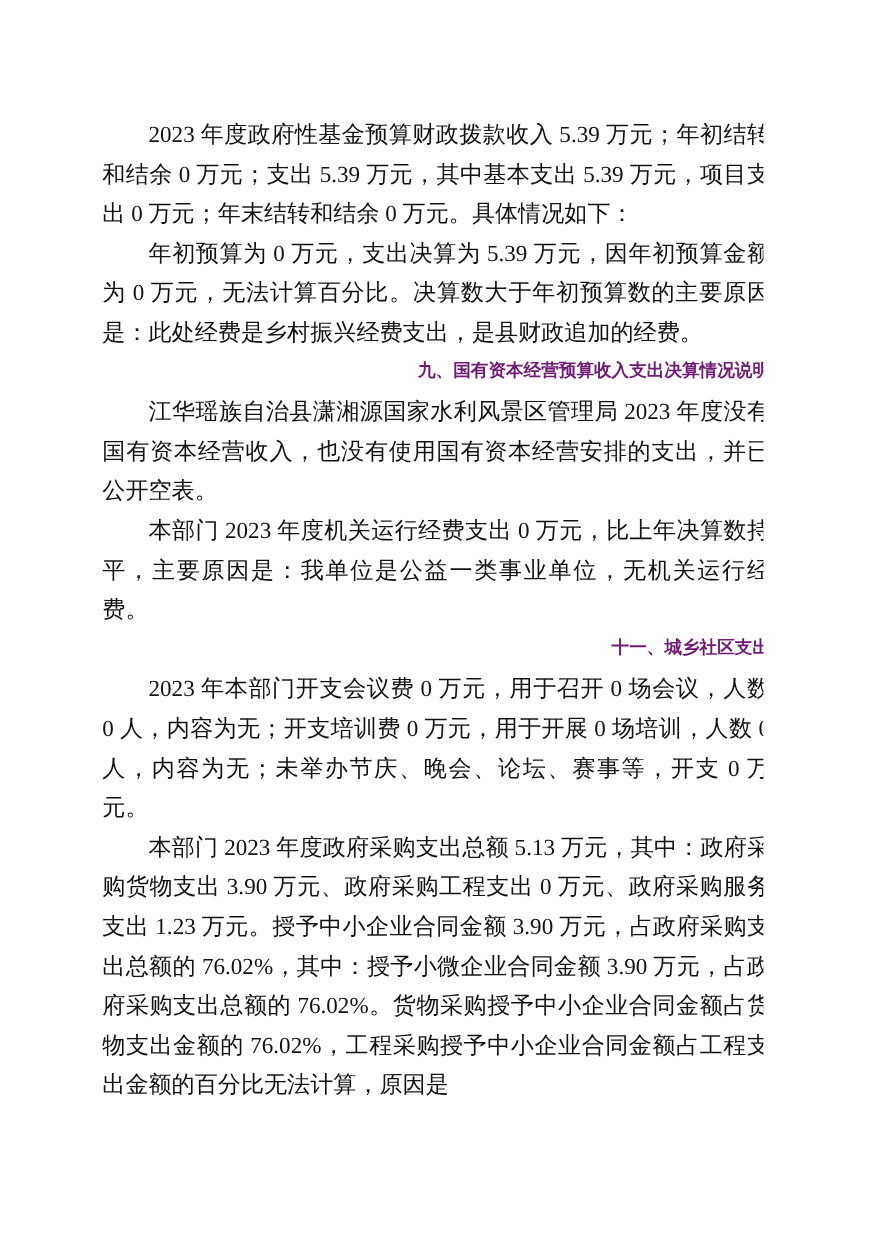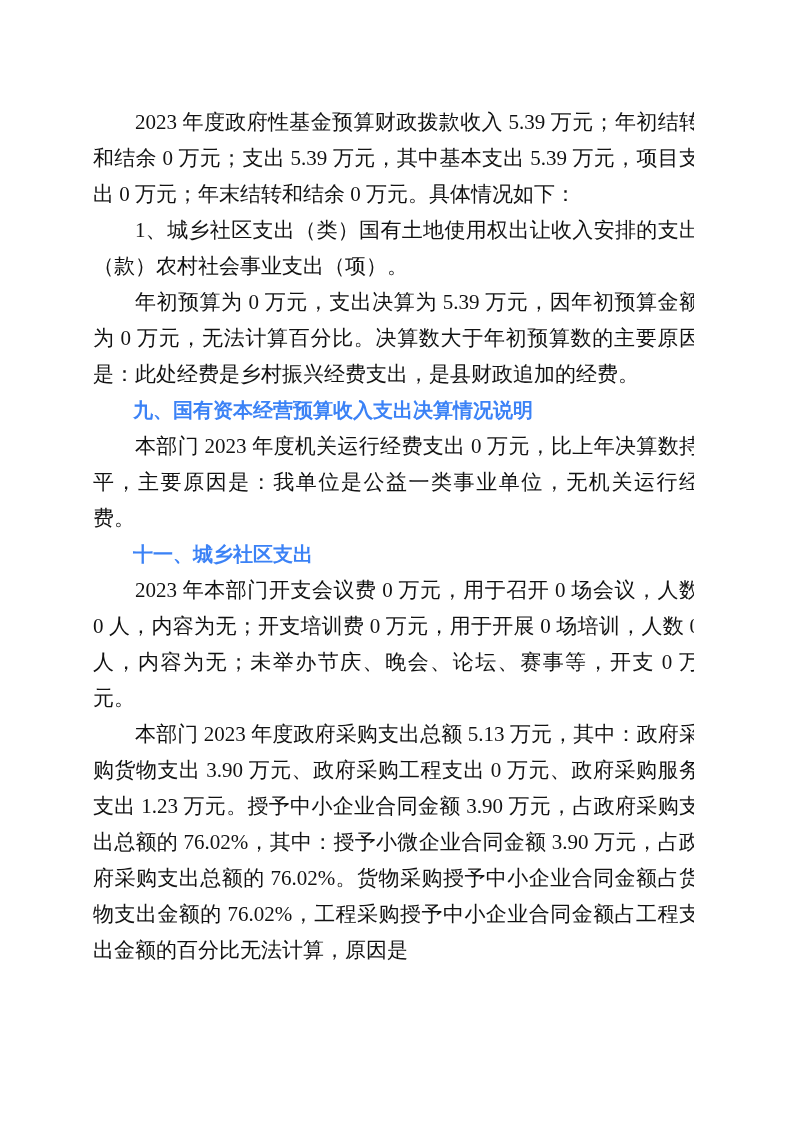--- a/index.html
+++ b/index.html
@@ -32,35 +32,35 @@
     text-align: justify;
     font-size: 21px;
     line-height: 36px;
     font-family: "Liberation Serif", "DejaVu Serif", serif;
     font-weight: normal;
     word-break: break-all;
   }
   .heading {
     margin: 0;
     text-indent: 2em;
-    text-align: left;
-    font-size: 20px;
+    text-align: right;
+    font-size: 16px;
     line-height: 36px;
     font-weight: bold;
-    color: #3b82f6;
+    color: #701a75;
     font-family: "Liberation Sans", "DejaVu Sans", sans-serif;
   }
 </style>
 </head>
 <body>
 
 <div class="page">
   <div class="doc-content">
       <p class="para">2023 年度政府性基金预算财政拨款收入 5.39 万元；年初结转和结余 0 万元；支出 5.39 万元，其中基本支出 5.39 万元，项目支出 0 万元；年末结转和结余 0 万元。具体情况如下：</p>
-      <p class="para">1、城乡社区支出（类）国有土地使用权出让收入安排的支出（款）农村社会事业支出（项）。</p>
       <p class="para">年初预算为 0 万元，支出决算为 5.39 万元，因年初预算金额为 0 万元，无法计算百分比。决算数大于年初预算数的主要原因是：此处经费是乡村振兴经费支出，是县财政追加的经费。</p>
       <h2 class="heading">九、国有资本经营预算收入支出决算情况说明</h2>
+      <p class="para">江华瑶族自治县潇湘源国家水利风景区管理局 2023 年度没有国有资本经营收入，也没有使用国有资本经营安排的支出，并已公开空表。</p>
       <p class="para">本部门 2023 年度机关运行经费支出 0 万元，比上年决算数持平，主要原因是：我单位是公益一类事业单位，无机关运行经费。</p>
       <h2 class="heading">十一、城乡社区支出</h2>
       <p class="para">2023 年本部门开支会议费 0 万元，用于召开 0 场会议，人数 0 人，内容为无；开支培训费 0 万元，用于开展 0 场培训，人数 0 人，内容为无；未举办节庆、晚会、论坛、赛事等，开支 0 万元。</p>
       <p class="para">本部门 2023 年度政府采购支出总额 5.13 万元，其中：政府采购货物支出 3.90 万元、政府采购工程支出 0 万元、政府采购服务支出 1.23 万元。授予中小企业合同金额 3.90 万元，占政府采购支出总额的 76.02%，其中：授予小微企业合同金额 3.90 万元，占政府采购支出总额的 76.02%。货物采购授予中小企业合同金额占货物支出金额的 76.02%，工程采购授予中小企业合同金额占工程支出金额的百分比无法计算，原因是</p>
     </div>
 </div>
 
 </body></html>

